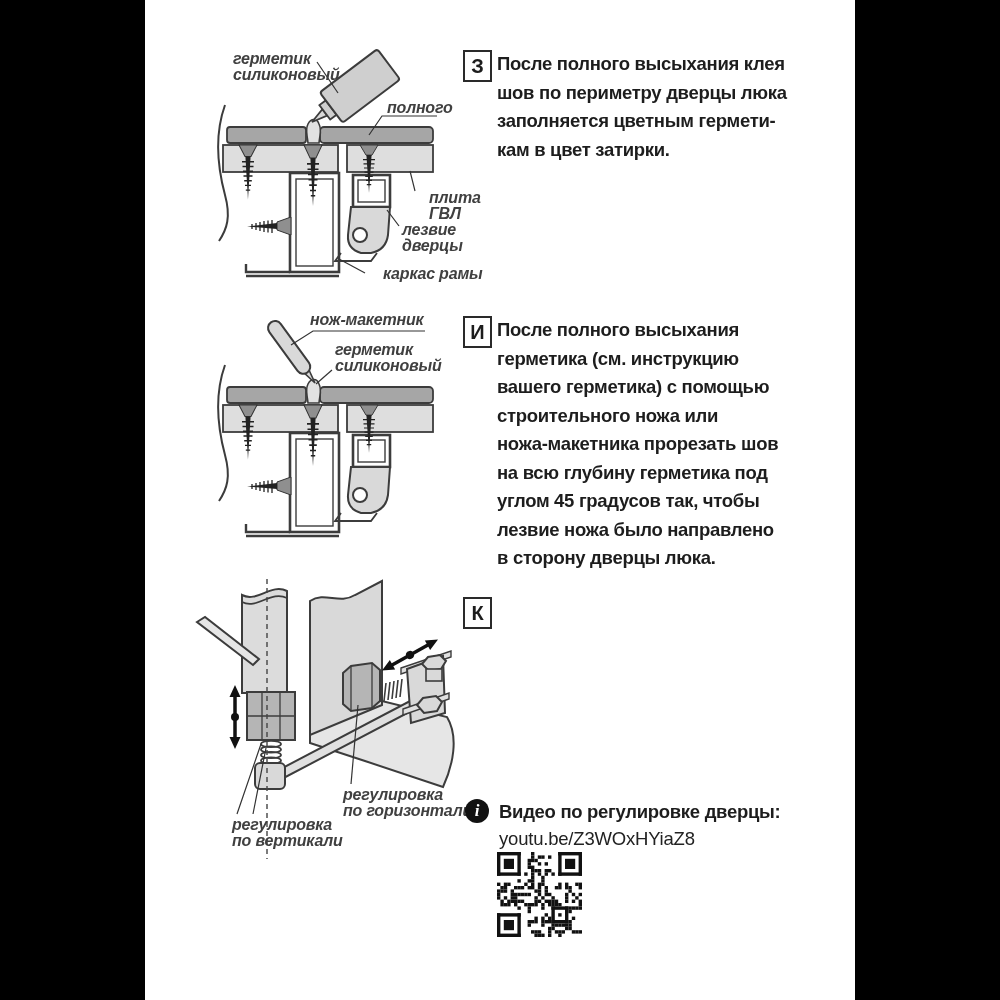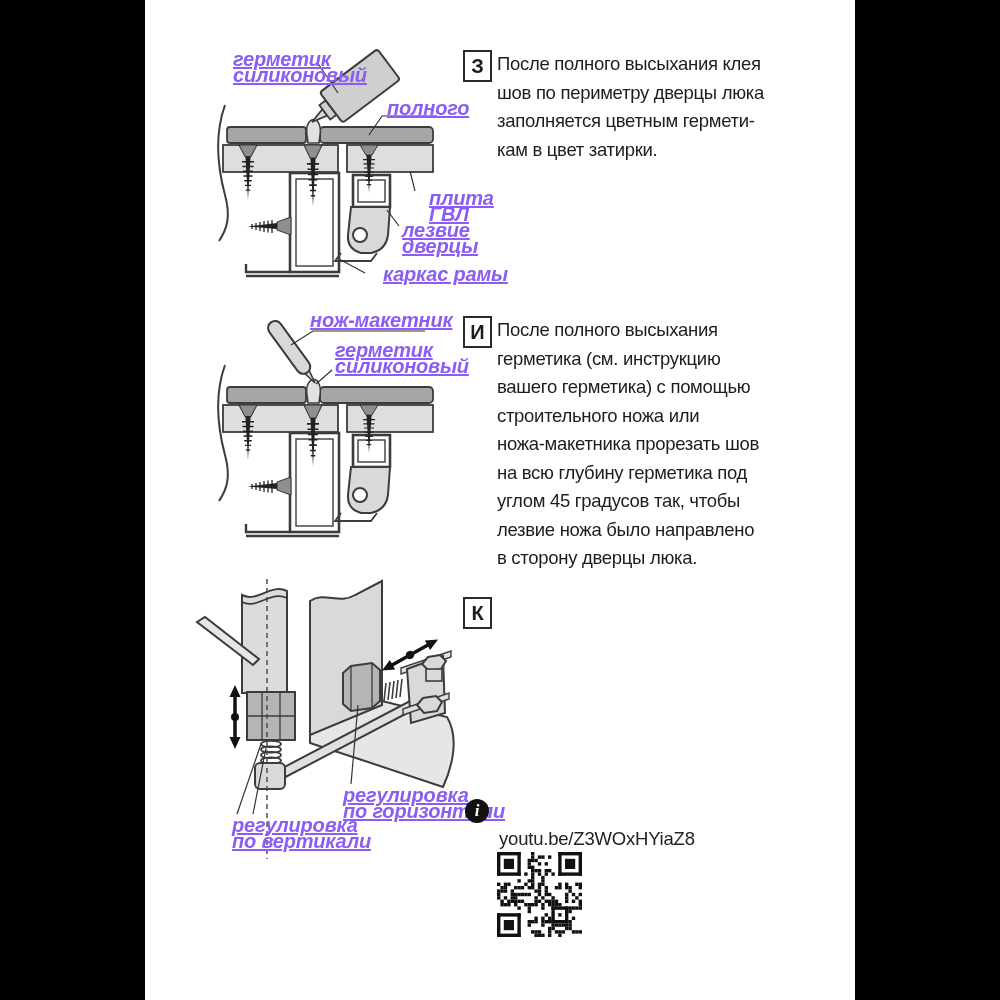--- a/index.html
+++ b/index.html
@@ -4,23 +4,23 @@
 <style>
   html,body{margin:0;padding:0;}
   body{width:1000px;height:1000px;background:#000;position:relative;overflow:hidden;
        font-family:"Liberation Sans",sans-serif;}
   .paper{position:absolute;left:145px;top:0;width:710px;height:1000px;background:#fff;}
   .abs{position:absolute;}
   .marker{position:absolute;width:25px;height:28px;border:2px solid #2a2a2a;
           display:flex;align-items:center;justify-content:center;
           font-size:20px;font-weight:700;color:#1d1d1d;background:#fff;}
   .body-text{position:absolute;width:385px;font-size:18.5px;line-height:28.5px;
-             font-weight:400;color:#1d1d1d;letter-spacing:-0.3px;white-space:pre-line;}
-  .dlabel{position:absolute;font-style:italic;font-weight:700;font-size:20px;
-          line-height:16px;color:#8b5cf6;white-space:pre-line;letter-spacing:-0.2px;text-decoration:underline;}
+             font-weight:700;color:#1d1d1d;letter-spacing:-0.3px;white-space:pre-line;}
+  .dlabel{position:absolute;font-style:italic;font-weight:700;font-size:16px;
+          line-height:16px;color:#404040;white-space:pre-line;letter-spacing:-0.2px;}
   .video-label{position:absolute;font-size:18.5px;font-weight:700;color:#1d1d1d;letter-spacing:-0.3px;}
   .video-url{position:absolute;font-size:18.5px;font-weight:400;color:#222;letter-spacing:-0.2px;text-align:center;}
   .info-circle{position:absolute;width:24px;height:24px;border-radius:50%;background:#111;
                color:#fff;display:flex;align-items:center;justify-content:center;
                font-family:"Liberation Serif",serif;font-weight:700;font-size:17px;font-style:italic;}
   svg{position:absolute;overflow:visible;}
 </style>
 </head>
 <body>
 
@@ -178,20 +178,21 @@
 строительного ножа или
 ножа-макетника прорезать шов
 на всю глубину герметика под
 углом 45 градусов так, чтобы
 лезвие ножа было направлено
 в сторону дверцы люка.</div>
 
   <div class="marker" style="left:318px;top:597px">К</div>
 
   <div class="info-circle" style="left:320px;top:799px">i</div>
+  <div class="video-label" style="left:354px;top:801px">Видео по регулировке дверцы:</div>
   <div class="video-url" style="left:354px;top:828px">youtu.be/Z3WOxHYiaZ8</div>
 
   <svg id="qr-svg" class="abs" style="left:352px;top:852px" width="85" height="85" viewBox="0 0 85 85">
       <rect x="0" y="0" width="23.8" height="3.4" fill="#111"></rect>
       <rect x="0" y="20.4" width="23.8" height="3.4" fill="#111"></rect>
       <rect x="0" y="0" width="3.4" height="23.8" fill="#111"></rect>
       <rect x="20.4" y="0" width="3.4" height="23.8" fill="#111"></rect>
       <rect x="6.8" y="6.8" width="10.2" height="10.2" fill="#111"></rect>
       <rect x="61.199999999999996" y="0" width="23.8" height="3.4" fill="#111"></rect>
       <rect x="61.199999999999996" y="20.4" width="23.8" height="3.4" fill="#111"></rect>

